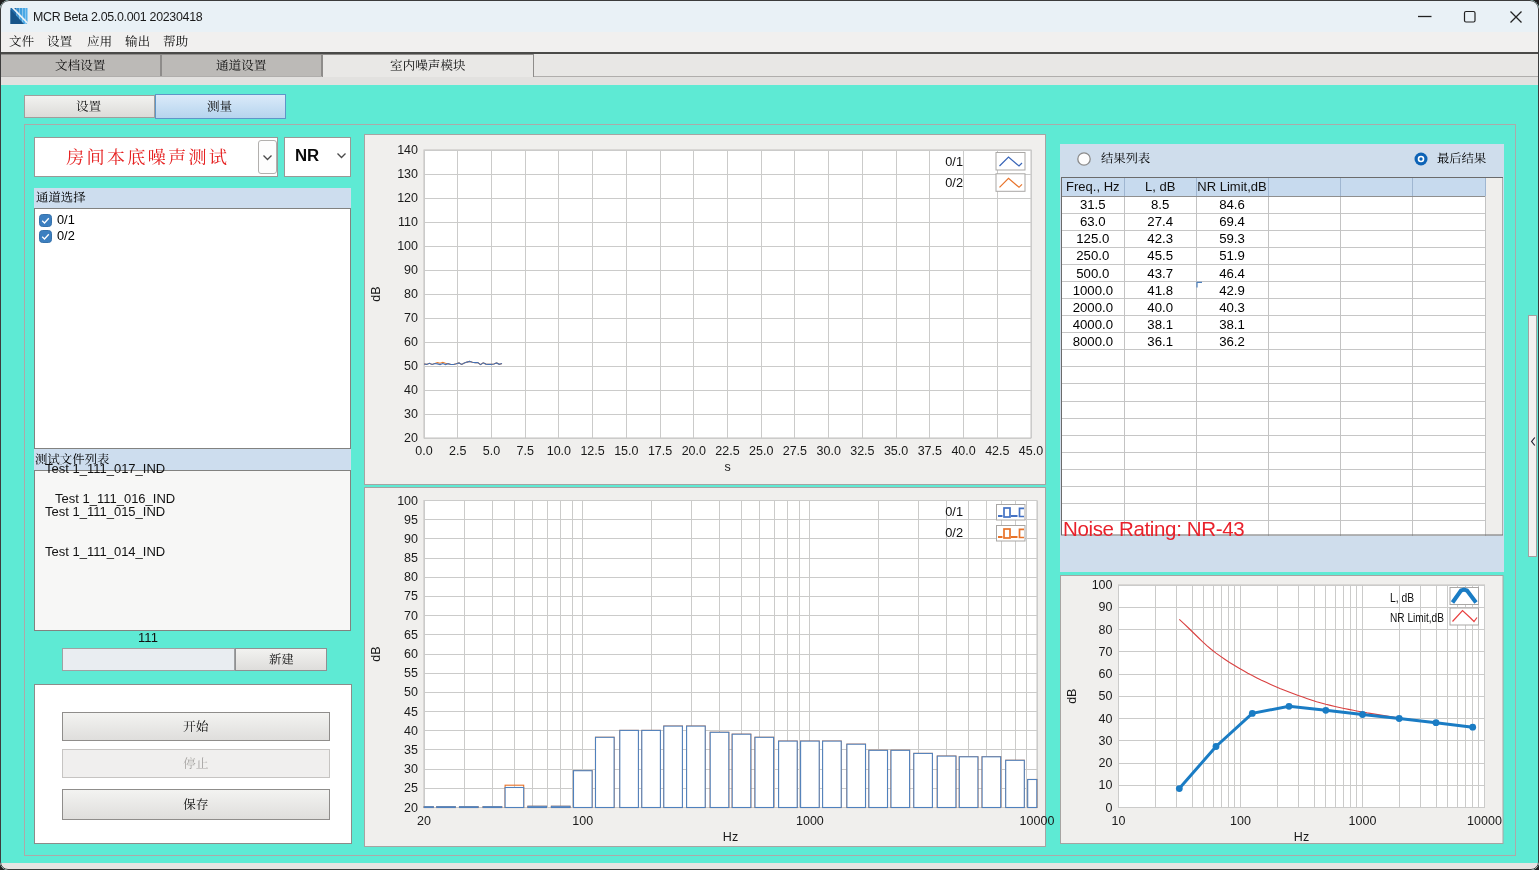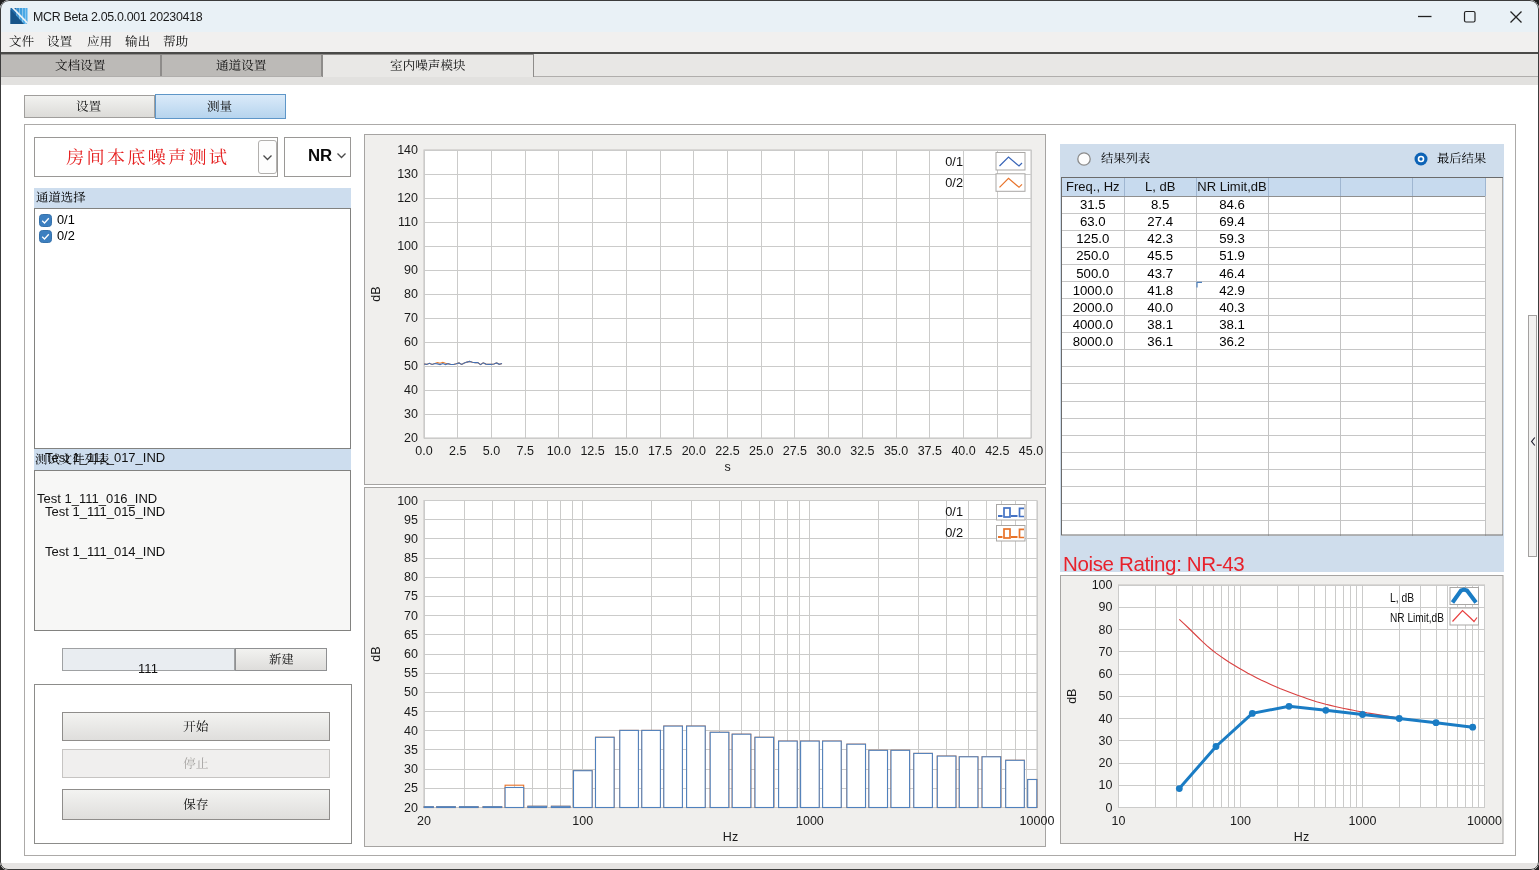--- a/index.html
+++ b/index.html
@@ -1,15 +1,15 @@
 <!DOCTYPE html>
 <html><head><meta charset="utf-8"><style>
 html,body{margin:0;padding:0;background:#202020;}
 *{box-sizing:border-box;}
-.win{position:relative;width:1539px;height:870px;background:#ffffff;border-radius:9px 9px 8px 8px;overflow:hidden;font-family:"Liberation Sans",sans-serif;}
+.win{position:relative;width:1539px;height:870px;background:#5eead4;border-radius:9px 9px 8px 8px;overflow:hidden;font-family:"Liberation Sans",sans-serif;}
 </style></head><body>
 <div class="win">
 <div style="position:absolute;left:0px;top:0px;width:1539px;height:32px;background:#e9f1f6;"></div>
 <svg style="position:absolute;left:10px;top:8px" width="18" height="16" viewBox="0 0 17 16">
 <rect x="0" y="0" width="6" height="16" fill="#1f6aa8"></rect>
 <rect x="6" y="0" width="2.7" height="16" fill="#3b94d2"></rect>
 <rect x="9" y="0" width="2.7" height="16" fill="#3f9fde"></rect>
 <rect x="12" y="0" width="2.6" height="16" fill="#48a8e6"></rect>
 <rect x="14.9" y="0" width="2.1" height="16" fill="#50aee9"></rect>
 <polygon points="0,1.5 13.5,16 0,16" fill="#175489"></polygon>
@@ -71,21 +71,21 @@
       <path transform="translate(81.60,0)" d="M5.9 11.4H15.2L16.0 10.4Q16.0 10.4 16.3 10.6Q16.5 10.8 16.9 11.0Q17.3 11.3 17.5 11.6Q17.5 11.9 17.1 11.9H6.1ZM10.8 9.5 12.4 9.7Q12.4 9.8 12.3 9.9Q12.2 10.0 12.0 10.1V16.7Q12.0 16.7 11.8 16.8Q11.7 16.9 11.5 17.0Q11.3 17.1 11.1 17.1H10.8ZM12.0 11.4Q12.6 12.3 13.5 13.1Q14.5 13.8 15.6 14.4Q16.7 15.0 17.7 15.4L17.7 15.6Q17.3 15.6 17.0 15.9Q16.7 16.2 16.6 16.6Q15.7 16.1 14.7 15.4Q13.8 14.6 13.0 13.6Q12.2 12.7 11.7 11.5ZM10.3 11.4H11.6V11.7Q10.5 13.4 8.8 14.7Q7.0 15.9 4.7 16.8L4.6 16.4Q6.5 15.5 7.9 14.2Q9.4 12.9 10.3 11.4ZM1.4 2.5V1.9L2.6 2.5H5.2V3.0H2.5V13.1Q2.5 13.2 2.3 13.3Q2.2 13.4 2.0 13.5Q1.8 13.5 1.6 13.5H1.4ZM4.4 2.5H4.2L4.8 1.8L6.2 2.9Q6.1 2.9 5.9 3.0Q5.7 3.1 5.5 3.2V12.1Q5.5 12.2 5.3 12.3Q5.2 12.4 5.0 12.5Q4.7 12.5 4.6 12.5H4.4ZM8.4 1.2V0.7L9.6 1.2H14.5V1.8H9.5V4.7Q9.5 4.8 9.3 4.9Q9.2 5.0 9.0 5.0Q8.8 5.1 8.6 5.1H8.4ZM13.7 1.2H13.5L14.1 0.5L15.6 1.6Q15.5 1.7 15.3 1.8Q15.1 1.9 14.8 2.0V4.6Q14.8 4.7 14.6 4.7Q14.5 4.8 14.3 4.9Q14.0 5.0 13.9 5.0H13.7ZM6.4 5.8V5.3L7.5 5.8H10.4V6.3H7.4V9.8Q7.4 9.8 7.3 9.9Q7.2 10.0 7.0 10.1Q6.8 10.1 6.6 10.1H6.4ZM9.7 5.8H9.6L10.2 5.1L11.6 6.2Q11.5 6.3 11.3 6.4Q11.0 6.5 10.8 6.5V9.5Q10.8 9.5 10.6 9.6Q10.5 9.7 10.3 9.8Q10.1 9.9 9.9 9.9H9.7ZM1.9 10.5H5.1V11.0H1.9ZM6.8 8.5H10.4V9.1H6.8ZM12.2 5.8V5.3L13.3 5.8H16.2V6.3H13.3V9.7Q13.3 9.7 13.1 9.8Q13.0 9.9 12.8 10.0Q12.6 10.0 12.4 10.0H12.2ZM15.7 5.8H15.5L16.1 5.1L17.5 6.2Q17.4 6.3 17.2 6.4Q17.0 6.5 16.7 6.5V9.5Q16.7 9.6 16.6 9.7Q16.4 9.8 16.2 9.9Q16.0 9.9 15.8 9.9H15.7ZM12.6 8.5H16.2V9.1H12.6ZM8.9 3.8H14.4V4.3H8.9Z" fill="#e62222"></path> 
       <path transform="translate(102.00,0)" d="M3.2 7.2V7.0V6.6L4.6 7.2H4.4V9.9Q4.4 10.7 4.3 11.7Q4.2 12.6 3.8 13.6Q3.5 14.6 2.8 15.5Q2.1 16.4 1.0 17.1L0.7 16.9Q1.8 15.9 2.3 14.7Q2.9 13.5 3.0 12.3Q3.2 11.1 3.2 9.9ZM3.8 10.9H14.4V11.4H3.8ZM3.8 7.2H14.4V7.7H3.8ZM1.1 2.4H14.5L15.4 1.3Q15.4 1.3 15.6 1.4Q15.7 1.5 16.0 1.7Q16.3 1.9 16.6 2.2Q16.9 2.4 17.1 2.6Q17.0 2.9 16.6 2.9H1.2ZM2.2 5.0H13.9L14.8 3.9Q14.8 3.9 14.9 4.0Q15.1 4.2 15.4 4.4Q15.6 4.6 15.9 4.8Q16.2 5.0 16.4 5.3Q16.3 5.5 15.9 5.5H2.3ZM8.5 0.4 10.3 0.6Q10.3 0.8 10.2 0.9Q10.0 1.0 9.7 1.1V5.2H8.5ZM8.5 7.2H9.7V11.1H8.5ZM13.7 7.2H13.6L14.2 6.5L15.6 7.6Q15.6 7.7 15.4 7.8Q15.2 7.9 14.9 7.9V12.2Q14.9 12.3 14.8 12.4Q14.6 12.5 14.3 12.5Q14.1 12.6 13.9 12.6H13.7Z" fill="#e62222"></path> 
       <path transform="translate(122.40,0)" d="M9.8 4.3Q9.8 4.4 9.6 4.6Q9.5 4.7 9.2 4.7Q9.1 6.7 9.1 8.3Q9.0 10.0 8.8 11.3Q8.6 12.6 8.1 13.7Q7.7 14.8 6.8 15.6Q5.9 16.5 4.5 17.1L4.2 16.8Q5.4 16.1 6.2 15.2Q6.9 14.4 7.3 13.3Q7.7 12.2 7.9 10.9Q8.0 9.5 8.1 7.8Q8.1 6.0 8.1 3.8ZM9.0 12.3Q10.0 12.7 10.7 13.2Q11.3 13.7 11.6 14.1Q12.0 14.6 12.0 15.0Q12.1 15.4 12.0 15.7Q11.8 15.9 11.6 16.0Q11.3 16.0 11.0 15.8Q10.9 15.2 10.5 14.6Q10.1 14.0 9.7 13.4Q9.2 12.9 8.8 12.4ZM5.7 1.2 6.9 1.7H10.6L11.2 1.0L12.5 2.0Q12.3 2.1 12.2 2.2Q12.0 2.3 11.7 2.3V11.3Q11.7 11.4 11.4 11.5Q11.2 11.7 10.8 11.7H10.7V2.3H6.7V11.7Q6.7 11.8 6.5 11.9Q6.3 12.0 5.8 12.0H5.7V1.7ZM17.3 0.9Q17.3 1.1 17.1 1.3Q17.0 1.4 16.6 1.4V15.4Q16.6 15.8 16.5 16.2Q16.4 16.6 16.1 16.8Q15.7 17.0 14.9 17.1Q14.9 16.8 14.8 16.6Q14.7 16.4 14.6 16.2Q14.4 16.1 14.1 16.0Q13.7 15.9 13.2 15.8V15.5Q13.2 15.5 13.4 15.5Q13.7 15.5 14.1 15.6Q14.4 15.6 14.7 15.6Q15.0 15.6 15.2 15.6Q15.4 15.6 15.5 15.6Q15.6 15.5 15.6 15.3V0.7ZM14.8 3.0Q14.7 3.2 14.6 3.3Q14.5 3.4 14.1 3.5V12.7Q14.1 12.7 14.0 12.8Q13.9 12.9 13.7 13.0Q13.5 13.0 13.3 13.0H13.1V2.8ZM1.8 12.0Q1.9 12.0 2.0 11.9Q2.1 11.8 2.2 11.6Q2.3 11.4 2.3 11.2Q2.4 11.0 2.5 10.6Q2.7 10.3 3.0 9.5Q3.2 8.7 3.7 7.4Q4.1 6.1 4.9 4.0L5.2 4.0Q5.0 4.7 4.8 5.5Q4.6 6.3 4.4 7.2Q4.1 8.1 3.9 8.9Q3.7 9.7 3.6 10.2Q3.5 10.8 3.4 11.1Q3.3 11.5 3.2 11.9Q3.2 12.3 3.2 12.7Q3.2 13.1 3.3 13.5Q3.5 14.0 3.6 14.5Q3.7 15.1 3.7 15.8Q3.6 16.4 3.4 16.7Q3.1 17.1 2.7 17.1Q2.4 17.1 2.3 16.8Q2.1 16.6 2.1 16.2Q2.2 15.3 2.2 14.5Q2.2 13.7 2.1 13.2Q2.1 12.7 1.9 12.6Q1.7 12.5 1.5 12.4Q1.3 12.4 1.0 12.4V12.0Q1.0 12.0 1.3 12.0Q1.6 12.0 1.8 12.0ZM0.9 4.7Q1.8 4.9 2.3 5.2Q2.8 5.5 3.1 5.8Q3.4 6.2 3.4 6.5Q3.4 6.8 3.3 7.0Q3.1 7.2 2.9 7.3Q2.6 7.3 2.3 7.1Q2.2 6.7 1.9 6.3Q1.7 5.9 1.4 5.5Q1.0 5.1 0.7 4.9ZM2.1 0.6Q3.0 0.7 3.6 1.0Q4.2 1.3 4.5 1.7Q4.8 2.0 4.9 2.4Q4.9 2.7 4.8 2.9Q4.6 3.2 4.4 3.2Q4.1 3.3 3.8 3.1Q3.7 2.7 3.4 2.2Q3.1 1.8 2.7 1.4Q2.3 1.0 1.9 0.7Z" fill="#e62222"></path> 
       <path transform="translate(142.80,0)" d="M14.4 1.0Q15.3 1.2 15.7 1.6Q16.2 1.9 16.4 2.3Q16.6 2.6 16.6 2.9Q16.6 3.2 16.4 3.4Q16.3 3.6 16.0 3.6Q15.8 3.6 15.5 3.4Q15.4 2.8 15.0 2.2Q14.6 1.5 14.2 1.1ZM5.4 14.6Q6.0 14.4 7.1 14.2Q8.1 13.9 9.5 13.6Q10.8 13.2 12.2 12.8L12.3 13.1Q11.3 13.5 9.8 14.1Q8.4 14.7 6.5 15.5Q6.4 15.8 6.1 15.9ZM9.5 8.3V14.0L8.3 14.3V8.3ZM13.8 0.7Q13.8 0.9 13.7 1.1Q13.5 1.2 13.2 1.2Q13.1 3.5 13.2 5.6Q13.3 7.7 13.6 9.6Q13.8 11.4 14.4 12.8Q15.0 14.2 16.0 15.0Q16.2 15.2 16.3 15.2Q16.4 15.2 16.5 14.9Q16.7 14.6 16.9 14.0Q17.1 13.4 17.2 12.8L17.5 12.9L17.2 15.6Q17.5 16.1 17.6 16.4Q17.7 16.7 17.5 16.8Q17.4 17.0 17.1 17.0Q16.9 17.0 16.6 16.9Q16.3 16.8 16.0 16.6Q15.7 16.5 15.4 16.2Q14.2 15.2 13.5 13.7Q12.8 12.1 12.5 10.1Q12.1 8.1 12.0 5.7Q11.9 3.2 11.9 0.5ZM16.1 3.7Q16.1 3.7 16.3 3.8Q16.4 3.9 16.7 4.1Q16.9 4.3 17.2 4.5Q17.4 4.8 17.7 5.0Q17.6 5.3 17.2 5.3H5.7L5.6 4.7H15.3ZM10.8 7.2Q10.8 7.2 11.0 7.4Q11.3 7.6 11.6 7.9Q11.9 8.1 12.1 8.4Q12.1 8.7 11.7 8.7H6.0L5.8 8.1H10.1ZM2.6 14.8Q2.9 14.6 3.5 14.2Q4.2 13.7 4.9 13.2Q5.7 12.6 6.5 12.0L6.6 12.2Q6.3 12.6 5.8 13.2Q5.3 13.8 4.6 14.5Q4.0 15.2 3.3 16.0ZM3.9 5.9 4.2 6.1V14.8L3.1 15.2L3.6 14.7Q3.8 15.1 3.7 15.4Q3.6 15.8 3.5 16.0Q3.3 16.1 3.2 16.2L2.4 14.8Q2.8 14.5 2.9 14.4Q3.0 14.3 3.0 14.0V5.9ZM3.0 5.3 3.6 4.7 4.8 5.7Q4.8 5.8 4.5 5.9Q4.3 6.0 4.0 6.0L4.2 5.9V6.7H3.0V5.3ZM1.9 0.5Q2.9 0.9 3.5 1.4Q4.1 1.9 4.4 2.3Q4.7 2.8 4.8 3.2Q4.8 3.6 4.7 3.8Q4.6 4.1 4.3 4.1Q4.1 4.2 3.7 4.0Q3.6 3.4 3.3 2.8Q2.9 2.2 2.5 1.6Q2.1 1.0 1.7 0.6ZM3.8 5.3V5.8H0.9L0.7 5.3Z" fill="#e62222"></path>
     </svg>
 <svg style="position:absolute;left:257px;top:139px" width="22" height="36">
       <rect x="1.5" y="1.5" width="18" height="33" rx="2.5" fill="#fdfdfd" stroke="#b2b0ae"></rect>
       <path d="M6.5 16.5 L10.5 20.5 L14.5 16.5" stroke="#4a4a4a" stroke-width="1.3" fill="none"></path>
     </svg>
 <div style="position:absolute;left:284px;top:137px;width:67px;height:40px;background:#fff;border:1px solid #9a9896;"></div>
-<div style="position:absolute;left:308px;top:145.5px;font:bold 16.8px 'Liberation Sans', sans-serif;color:#0a0a0a;white-space:nowrap">NR</div>
+<div style="position:absolute;left:295px;top:145.5px;font:bold 16.8px 'Liberation Sans', sans-serif;color:#0a0a0a;white-space:nowrap">NR</div>
 <svg style="position:absolute;left:331px;top:137px" width="20" height="40">
       <path d="M6.5 16.5 L10.5 20.5 L14.5 16.5" stroke="#4a4a4a" stroke-width="1.3" fill="none"></path>
     </svg>
 <div style="position:absolute;left:33.5px;top:187.5px;width:317.5px;height:20.5px;background:#cdddee;"></div>
 <svg style="position:absolute;left:36.0px;top:191.4px" width="49.6" height="14.3" viewBox="0 0 49.6 14.3">
       <path d="M10.1 3.4 10.5 2.9 11.5 3.7Q11.5 3.7 11.3 3.8Q11.2 3.9 11.0 3.9V8.9Q11.0 9.2 10.9 9.4Q10.8 9.6 10.6 9.8Q10.4 9.9 9.9 10.0Q9.9 9.8 9.8 9.7Q9.8 9.5 9.7 9.4Q9.6 9.4 9.4 9.3Q9.2 9.2 8.8 9.2V9.0Q8.8 9.0 9.0 9.0Q9.1 9.0 9.3 9.0Q9.5 9.0 9.7 9.0Q9.9 9.1 10.0 9.1Q10.1 9.1 10.2 9.0Q10.2 8.9 10.2 8.8V3.4ZM5.7 1.7Q6.6 1.9 7.3 2.1Q7.9 2.2 8.2 2.4Q8.6 2.6 8.7 2.8Q8.9 3.0 8.8 3.2Q8.8 3.3 8.7 3.4Q8.6 3.5 8.4 3.5Q8.2 3.5 8.1 3.4Q7.8 3.0 7.1 2.6Q6.5 2.3 5.6 2.0ZM9.7 0.9 10.2 0.4 11.1 1.3Q11.0 1.3 10.9 1.3Q10.8 1.4 10.6 1.4Q10.3 1.6 9.9 1.9Q9.4 2.1 8.9 2.3Q8.4 2.6 8.0 2.7L7.9 2.6Q8.2 2.4 8.6 2.1Q8.9 1.8 9.3 1.5Q9.6 1.1 9.8 0.9ZM10.3 0.9V1.3H4.5L4.4 0.9ZM8.1 9.4Q8.1 9.4 7.9 9.5Q7.7 9.6 7.5 9.6H7.3V3.4H8.1ZM10.4 7.0V7.4H4.9V7.0ZM10.4 5.2V5.6H4.9V5.2ZM5.3 9.6Q5.3 9.7 5.2 9.7Q5.1 9.8 5.0 9.8Q4.8 9.9 4.7 9.9H4.5V3.4V3.0L5.4 3.4H10.5V3.8H5.3ZM2.7 8.9Q2.8 8.9 2.9 8.9Q3.0 8.9 3.1 9.0Q3.7 9.6 4.4 10.0Q5.0 10.3 5.9 10.4Q6.8 10.5 7.9 10.5Q9.0 10.5 9.9 10.5Q10.9 10.5 12.0 10.4V10.6Q11.7 10.6 11.5 10.8Q11.4 11.0 11.3 11.3Q10.8 11.3 10.2 11.3Q9.6 11.3 9.0 11.3Q8.4 11.3 7.7 11.3Q6.5 11.3 5.7 11.1Q4.8 10.9 4.2 10.5Q3.5 10.1 2.9 9.4Q2.8 9.3 2.7 9.3Q2.6 9.3 2.5 9.4Q2.4 9.6 2.1 9.9Q1.9 10.2 1.6 10.6Q1.4 10.9 1.2 11.2Q1.2 11.3 1.2 11.4Q1.2 11.5 1.1 11.5L0.4 10.6Q0.7 10.4 1.0 10.1Q1.4 9.8 1.7 9.5Q2.0 9.2 2.3 9.1Q2.6 8.9 2.7 8.9ZM1.2 0.5Q1.9 0.8 2.3 1.2Q2.8 1.6 3.0 2.0Q3.2 2.3 3.2 2.6Q3.3 2.9 3.2 3.1Q3.1 3.2 2.9 3.3Q2.7 3.3 2.5 3.1Q2.4 2.7 2.2 2.3Q1.9 1.8 1.6 1.4Q1.3 0.9 1.0 0.6ZM3.0 9.0 2.2 9.4V4.8H0.6L0.5 4.5H2.1L2.5 3.9L3.6 4.7Q3.5 4.8 3.4 4.9Q3.2 4.9 3.0 5.0Z M20.5 2.3Q20.4 2.5 20.3 2.9Q20.1 3.2 19.9 3.6Q19.8 3.9 19.6 4.1H19.2Q19.3 3.9 19.3 3.5Q19.3 3.2 19.4 2.9Q19.4 2.5 19.4 2.3ZM18.2 9.7Q18.2 9.7 18.1 9.8Q18.0 9.9 17.9 9.9Q17.7 10.0 17.5 10.0H17.4V3.9V3.5L18.2 3.9H22.6V4.2H18.2ZM22.7 0.6Q22.7 0.7 22.5 0.8Q22.4 0.9 22.2 0.8Q22.0 1.2 21.6 1.7Q21.1 2.2 20.7 2.5H20.5Q20.7 2.2 20.8 1.8Q21.0 1.4 21.1 1.0Q21.3 0.6 21.4 0.3ZM22.5 8.8V9.2H17.8V8.8ZM22.5 7.1V7.5H17.8V7.1ZM22.5 5.5V5.9H17.8V5.5ZM22.0 3.9 22.5 3.4 23.5 4.1Q23.4 4.2 23.3 4.3Q23.1 4.3 22.9 4.4V9.6Q22.9 9.6 22.8 9.7Q22.7 9.8 22.5 9.8Q22.4 9.9 22.3 9.9H22.1V3.9ZM17.8 0.3Q18.3 0.5 18.7 0.7Q19.0 1.0 19.1 1.2Q19.3 1.5 19.2 1.7Q19.2 1.9 19.1 2.1Q19.0 2.2 18.8 2.2Q18.6 2.2 18.4 2.1Q18.4 1.6 18.2 1.2Q17.9 0.7 17.6 0.4ZM23.2 1.6Q23.2 1.6 23.3 1.6Q23.4 1.7 23.6 1.9Q23.7 2.0 23.9 2.2Q24.1 2.3 24.3 2.5Q24.2 2.6 24.2 2.6Q24.1 2.7 23.9 2.7H16.3L16.3 2.3H22.6ZM15.2 8.9Q15.3 8.9 15.4 8.9Q15.5 8.9 15.6 9.0Q16.1 9.7 16.8 10.0Q17.4 10.3 18.3 10.4Q19.2 10.5 20.4 10.5Q21.4 10.5 22.3 10.5Q23.3 10.5 24.4 10.4V10.6Q24.1 10.6 23.9 10.8Q23.8 11.0 23.7 11.3Q23.2 11.3 22.6 11.3Q22.0 11.3 21.4 11.3Q20.8 11.3 20.1 11.3Q18.9 11.3 18.0 11.1Q17.2 10.9 16.6 10.5Q16.0 10.1 15.4 9.4Q15.3 9.2 15.2 9.2Q15.1 9.3 15.0 9.4Q14.9 9.6 14.6 9.9Q14.4 10.2 14.1 10.6Q13.8 10.9 13.6 11.2Q13.7 11.4 13.6 11.5L12.8 10.6Q13.1 10.4 13.5 10.1Q13.8 9.8 14.2 9.5Q14.5 9.2 14.8 9.0Q15.1 8.9 15.2 8.9ZM13.6 0.5Q14.4 0.8 14.8 1.2Q15.3 1.6 15.5 2.0Q15.8 2.3 15.8 2.6Q15.9 2.9 15.8 3.1Q15.7 3.3 15.5 3.3Q15.3 3.3 15.1 3.2Q15.0 2.8 14.7 2.3Q14.4 1.8 14.1 1.4Q13.8 0.9 13.5 0.6ZM15.5 9.0 14.7 9.4V4.8H13.0L13.0 4.5H14.5L15.0 3.9L16.1 4.7Q16.0 4.8 15.9 4.9Q15.7 4.9 15.5 5.0Z M31.7 5.2Q31.6 6.3 31.3 7.2Q31.0 8.1 30.4 8.7Q29.8 9.3 28.8 9.8L28.7 9.6Q29.5 9.0 30.0 8.4Q30.4 7.8 30.6 7.0Q30.8 6.2 30.8 5.2ZM33.8 5.2Q33.8 5.3 33.8 5.4Q33.8 5.5 33.8 5.5V8.6Q33.8 8.7 33.9 8.8Q33.9 8.8 34.1 8.8H34.8Q35.0 8.8 35.1 8.8Q35.3 8.8 35.4 8.8Q35.5 8.8 35.5 8.7Q35.6 8.5 35.7 8.1Q35.8 7.6 35.9 7.1H36.0L36.1 8.7Q36.3 8.8 36.3 8.9Q36.4 8.9 36.4 9.0Q36.4 9.2 36.2 9.3Q36.1 9.4 35.7 9.5Q35.4 9.6 34.7 9.6H33.9Q33.6 9.6 33.4 9.5Q33.2 9.4 33.1 9.2Q33.1 9.1 33.1 8.8V5.2ZM34.9 1.8Q34.9 1.8 35.0 1.9Q35.1 2.0 35.3 2.1Q35.4 2.2 35.6 2.4Q35.8 2.6 36.0 2.7Q35.9 2.9 35.6 2.9H30.2L30.1 2.5H34.3ZM31.4 1.1Q31.4 1.2 31.2 1.2Q31.1 1.3 30.9 1.3Q30.6 2.3 30.1 3.2Q29.6 4.1 29.0 4.7L28.8 4.5Q29.3 3.8 29.6 2.8Q30.0 1.8 30.2 0.7ZM33.3 0.5Q33.3 0.6 33.2 0.7Q33.1 0.8 32.8 0.8V5.3H32.0V0.4ZM35.3 4.4Q35.3 4.4 35.4 4.5Q35.5 4.5 35.7 4.7Q35.9 4.8 36.1 5.0Q36.2 5.1 36.4 5.3Q36.3 5.5 36.1 5.5H28.8L28.7 5.1H34.8ZM27.4 9.0Q27.6 9.0 27.7 9.0Q27.8 9.0 27.9 9.1Q28.4 9.7 29.1 10.0Q29.8 10.3 30.6 10.4Q31.5 10.5 32.7 10.5Q33.7 10.5 34.7 10.5Q35.6 10.5 36.7 10.4V10.6Q36.4 10.6 36.2 10.8Q36.1 11.0 36.1 11.3Q35.5 11.3 34.9 11.3Q34.3 11.3 33.7 11.3Q33.1 11.3 32.4 11.3Q31.2 11.3 30.4 11.1Q29.6 10.9 28.9 10.6Q28.3 10.2 27.7 9.5Q27.6 9.4 27.5 9.4Q27.4 9.4 27.3 9.5Q27.2 9.7 26.9 10.0Q26.7 10.3 26.5 10.6Q26.2 10.9 26.0 11.2Q26.1 11.4 26.0 11.5L25.3 10.6Q25.5 10.4 25.9 10.1Q26.2 9.9 26.5 9.6Q26.8 9.3 27.1 9.2Q27.3 9.0 27.4 9.0ZM26.0 0.5Q26.7 0.8 27.1 1.2Q27.5 1.6 27.8 2.0Q28.0 2.3 28.0 2.6Q28.0 2.9 27.9 3.1Q27.8 3.2 27.6 3.3Q27.5 3.3 27.2 3.1Q27.2 2.7 26.9 2.3Q26.7 1.8 26.4 1.4Q26.1 0.9 25.8 0.6ZM27.7 9.1 27.0 9.5V4.9H25.3L25.3 4.5H26.8L27.2 3.9L28.3 4.8Q28.2 4.8 28.1 4.9Q27.9 5.0 27.7 5.0Z M46.0 5.4Q46.0 5.6 45.9 5.6Q45.8 5.7 45.5 5.8V11.4Q45.5 11.4 45.4 11.5Q45.3 11.5 45.2 11.6Q45.1 11.6 44.9 11.6H44.7V5.3ZM47.5 6.3Q47.5 6.3 47.7 6.4Q47.8 6.5 48.0 6.7Q48.3 6.9 48.4 7.1Q48.4 7.3 48.1 7.3H42.1L42.0 6.9H47.0ZM48.1 8.1Q48.1 8.1 48.2 8.2Q48.3 8.3 48.4 8.4Q48.6 8.6 48.8 8.7Q49.0 8.9 49.1 9.0Q49.1 9.2 48.8 9.2H41.3L41.2 8.8H47.5ZM47.4 1.1V1.5H41.9L41.8 1.1ZM43.0 1.1Q43.4 2.0 44.0 2.6Q44.6 3.3 45.4 3.8Q46.2 4.3 47.2 4.6Q48.2 4.9 49.3 5.1L49.3 5.2Q49.0 5.3 48.8 5.4Q48.6 5.6 48.5 5.9Q47.1 5.6 46.0 5.0Q44.9 4.4 44.1 3.5Q43.3 2.6 42.8 1.3ZM46.9 1.1 47.5 0.6 48.3 1.4Q48.3 1.5 48.1 1.5Q48.0 1.6 47.8 1.6Q46.9 3.3 45.3 4.5Q43.6 5.7 41.1 6.3L41.0 6.1Q43.2 5.4 44.8 4.1Q46.3 2.8 47.0 1.1ZM37.5 6.8Q37.8 6.7 38.2 6.5Q38.7 6.3 39.3 6.0Q39.9 5.7 40.6 5.4Q41.3 5.1 42.0 4.7L42.1 4.9Q41.4 5.4 40.4 6.0Q39.5 6.7 38.2 7.5Q38.2 7.7 38.0 7.8ZM40.6 0.4Q40.6 0.5 40.5 0.6Q40.4 0.7 40.1 0.7V10.4Q40.1 10.7 40.0 11.0Q40.0 11.3 39.7 11.4Q39.4 11.6 38.9 11.6Q38.9 11.4 38.8 11.3Q38.8 11.1 38.6 11.0Q38.5 10.9 38.3 10.8Q38.1 10.7 37.7 10.7V10.5Q37.7 10.5 37.9 10.5Q38.0 10.5 38.3 10.5Q38.5 10.5 38.7 10.5Q39.0 10.5 39.1 10.5Q39.2 10.5 39.3 10.5Q39.3 10.4 39.3 10.3V0.3ZM41.2 2.4Q41.2 2.4 41.4 2.6Q41.6 2.7 41.8 2.9Q42.0 3.1 42.2 3.3Q42.1 3.5 41.9 3.5H37.8L37.7 3.1H40.7Z" fill="#000"></path>
     </svg>
 <div style="position:absolute;left:33.5px;top:208px;width:317.5px;height:241px;background:#ffffff;border:1px solid #828280;"></div>
 <svg style="position:absolute;left:39px;top:213.5px" width="13" height="13" viewBox="0 0 13 13">
       <rect x="0.5" y="0.5" width="12" height="12" rx="3" fill="#3c7fc0" stroke="#3672ab"></rect>
@@ -95,26 +95,26 @@
 <svg style="position:absolute;left:39px;top:229.5px" width="13" height="13" viewBox="0 0 13 13">
       <rect x="0.5" y="0.5" width="12" height="12" rx="3" fill="#3c7fc0" stroke="#3672ab"></rect>
       <path d="M3.2 6.8 L5.5 9 L9.8 4.2" stroke="#fff" stroke-width="1.3" fill="none"></path>
     </svg>
 <div style="position:absolute;left:57px;top:228.1px;font:12.8px 'Liberation Sans', sans-serif;color:#000;white-space:nowrap">0/2</div>
 <div style="position:absolute;left:33.5px;top:449px;width:317.5px;height:21px;background:#cdddee;"></div>
 <svg style="position:absolute;left:35.0px;top:453.4px" width="74.4" height="14.3" viewBox="0 0 74.4 14.3">
       <path d="M6.7 2.9Q6.7 3.0 6.6 3.1Q6.5 3.2 6.2 3.2Q6.2 4.5 6.2 5.7Q6.1 6.8 6.0 7.7Q5.9 8.6 5.5 9.3Q5.2 10.1 4.6 10.6Q4.0 11.2 3.0 11.7L2.9 11.4Q3.7 11.0 4.2 10.4Q4.7 9.8 5.0 9.1Q5.2 8.3 5.4 7.4Q5.5 6.5 5.5 5.3Q5.5 4.1 5.5 2.6ZM6.1 8.4Q6.8 8.7 7.3 9.0Q7.7 9.3 7.9 9.6Q8.2 9.9 8.2 10.2Q8.2 10.5 8.1 10.7Q8.1 10.8 7.9 10.9Q7.7 10.9 7.5 10.8Q7.4 10.4 7.2 10.0Q6.9 9.5 6.6 9.2Q6.3 8.8 6.0 8.5ZM3.9 0.8 4.7 1.2H7.2L7.6 0.7L8.5 1.4Q8.4 1.5 8.3 1.5Q8.2 1.6 8.0 1.6V7.7Q8.0 7.7 7.8 7.8Q7.6 7.9 7.4 7.9H7.3V1.5H4.6V8.0Q4.6 8.0 4.4 8.1Q4.3 8.2 4.0 8.2H3.9V1.2ZM11.8 0.6Q11.8 0.8 11.7 0.9Q11.5 0.9 11.3 1.0V10.5Q11.3 10.8 11.3 11.0Q11.2 11.3 10.9 11.4Q10.7 11.6 10.2 11.6Q10.2 11.5 10.1 11.3Q10.0 11.2 9.9 11.1Q9.8 11.0 9.6 10.9Q9.4 10.8 9.0 10.8V10.6Q9.0 10.6 9.2 10.6Q9.3 10.6 9.6 10.6Q9.8 10.6 10.0 10.6Q10.2 10.7 10.3 10.7Q10.5 10.7 10.5 10.6Q10.6 10.5 10.6 10.4V0.5ZM10.1 2.1Q10.0 2.2 10.0 2.3Q9.9 2.3 9.6 2.4V8.6Q9.6 8.7 9.5 8.7Q9.5 8.8 9.3 8.8Q9.2 8.9 9.1 8.9H8.9V1.9ZM1.2 8.1Q1.3 8.1 1.4 8.1Q1.4 8.1 1.5 7.9Q1.5 7.7 1.6 7.6Q1.6 7.5 1.7 7.2Q1.8 7.0 2.0 6.5Q2.2 5.9 2.5 5.0Q2.8 4.1 3.3 2.7L3.5 2.7Q3.4 3.2 3.3 3.8Q3.1 4.3 3.0 4.9Q2.8 5.5 2.7 6.0Q2.5 6.6 2.5 7.0Q2.4 7.4 2.3 7.6Q2.3 7.8 2.2 8.1Q2.2 8.4 2.2 8.6Q2.2 8.9 2.3 9.2Q2.4 9.5 2.4 9.9Q2.5 10.3 2.5 10.8Q2.5 11.2 2.3 11.4Q2.1 11.6 1.8 11.6Q1.6 11.6 1.5 11.5Q1.4 11.3 1.4 11.0Q1.5 10.4 1.5 9.9Q1.5 9.4 1.5 9.0Q1.4 8.7 1.3 8.6Q1.1 8.5 1.0 8.5Q0.9 8.4 0.7 8.4V8.1Q0.7 8.1 0.9 8.1Q1.1 8.1 1.2 8.1ZM0.6 3.2Q1.2 3.3 1.6 3.5Q1.9 3.8 2.1 4.0Q2.3 4.2 2.3 4.4Q2.3 4.6 2.2 4.8Q2.1 4.9 2.0 4.9Q1.8 5.0 1.6 4.8Q1.5 4.6 1.3 4.3Q1.1 4.0 0.9 3.7Q0.7 3.5 0.5 3.3ZM1.4 0.4Q2.1 0.5 2.5 0.7Q2.9 0.9 3.1 1.2Q3.3 1.4 3.3 1.6Q3.3 1.8 3.2 2.0Q3.2 2.1 3.0 2.2Q2.8 2.2 2.6 2.1Q2.5 1.8 2.3 1.5Q2.1 1.2 1.8 0.9Q1.5 0.7 1.3 0.5Z M22.2 0.7Q22.8 0.8 23.1 1.1Q23.4 1.3 23.6 1.6Q23.7 1.8 23.7 2.0Q23.7 2.2 23.6 2.3Q23.5 2.4 23.3 2.5Q23.1 2.5 23.0 2.3Q22.9 1.9 22.6 1.5Q22.4 1.0 22.1 0.7ZM16.1 9.9Q16.5 9.8 17.2 9.7Q17.9 9.5 18.8 9.2Q19.8 9.0 20.7 8.7L20.8 8.9Q20.1 9.2 19.1 9.6Q18.1 10.0 16.8 10.5Q16.8 10.8 16.6 10.8ZM18.8 5.6V9.5L18.1 9.8V5.6ZM21.8 0.5Q21.8 0.6 21.7 0.7Q21.6 0.8 21.4 0.8Q21.3 2.4 21.4 3.8Q21.4 5.3 21.6 6.5Q21.8 7.8 22.2 8.7Q22.6 9.7 23.3 10.2Q23.5 10.4 23.5 10.3Q23.6 10.3 23.7 10.2Q23.8 9.9 23.9 9.5Q24.0 9.1 24.1 8.8L24.3 8.8L24.1 10.7Q24.3 11.0 24.4 11.2Q24.4 11.4 24.3 11.5Q24.2 11.6 24.1 11.6Q23.9 11.6 23.7 11.5Q23.5 11.5 23.3 11.3Q23.1 11.2 22.9 11.0Q22.1 10.4 21.6 9.3Q21.1 8.2 20.9 6.9Q20.7 5.5 20.6 3.9Q20.5 2.2 20.5 0.4ZM23.4 2.5Q23.4 2.5 23.5 2.6Q23.6 2.7 23.8 2.8Q23.9 2.9 24.1 3.1Q24.3 3.2 24.4 3.4Q24.4 3.6 24.1 3.6H16.3L16.2 3.2H22.8ZM19.8 4.9Q19.8 4.9 19.9 5.0Q20.1 5.2 20.3 5.4Q20.5 5.5 20.7 5.7Q20.6 5.9 20.3 5.9H16.5L16.4 5.5H19.3ZM14.2 10.1Q14.4 10.0 14.8 9.7Q15.2 9.4 15.7 9.0Q16.3 8.6 16.8 8.2L16.9 8.3Q16.7 8.6 16.4 9.0Q16.0 9.4 15.6 9.9Q15.1 10.4 14.6 10.9ZM15.0 4.0 15.2 4.1V10.1L14.5 10.3L14.9 10.0Q15.0 10.3 14.9 10.5Q14.9 10.7 14.8 10.9Q14.6 11.0 14.5 11.0L14.0 10.1Q14.3 9.9 14.4 9.8Q14.5 9.7 14.5 9.5V4.0ZM14.5 3.6 14.9 3.2 15.7 3.9Q15.6 3.9 15.5 4.0Q15.4 4.1 15.1 4.1L15.2 4.0V4.6H14.5V3.6ZM13.7 0.3Q14.4 0.6 14.8 1.0Q15.2 1.3 15.4 1.6Q15.6 1.9 15.7 2.2Q15.7 2.4 15.6 2.6Q15.5 2.8 15.3 2.8Q15.2 2.8 15.0 2.7Q14.9 2.3 14.6 1.9Q14.4 1.5 14.1 1.1Q13.8 0.7 13.6 0.4ZM15.0 3.6V4.0H13.0L12.9 3.6Z M29.9 0.3Q30.6 0.5 31.1 0.8Q31.5 1.1 31.8 1.4Q32.0 1.7 32.0 2.0Q32.1 2.3 32.0 2.4Q31.9 2.6 31.7 2.7Q31.6 2.7 31.3 2.6Q31.2 2.2 31.0 1.8Q30.7 1.4 30.4 1.0Q30.0 0.7 29.7 0.4ZM34.6 3.1Q34.2 4.7 33.5 6.0Q32.7 7.4 31.6 8.4Q30.5 9.5 29.0 10.3Q27.4 11.1 25.4 11.7L25.3 11.5Q27.7 10.7 29.4 9.4Q31.1 8.2 32.1 6.6Q33.1 5.0 33.5 3.1ZM35.5 2.2Q35.5 2.2 35.6 2.3Q35.7 2.4 35.9 2.5Q36.1 2.7 36.3 2.8Q36.5 3.0 36.7 3.1Q36.6 3.3 36.3 3.3H25.5L25.4 3.0H34.9ZM28.1 3.1Q28.6 4.7 29.4 5.9Q30.1 7.2 31.3 8.1Q32.4 9.1 33.8 9.8Q35.2 10.4 36.8 10.8L36.8 10.9Q36.5 11.0 36.2 11.1Q36.0 11.3 35.8 11.6Q34.3 11.2 33.0 10.4Q31.7 9.7 30.7 8.7Q29.7 7.6 29.0 6.3Q28.3 4.9 27.9 3.2Z M40.8 6.5H47.5L48.1 5.8Q48.1 5.8 48.2 5.9Q48.3 6.0 48.5 6.1Q48.7 6.2 48.9 6.4Q49.1 6.6 49.2 6.7Q49.2 6.9 48.9 6.9H40.9ZM42.4 0.9 43.7 1.3Q43.7 1.4 43.6 1.5Q43.5 1.6 43.3 1.6Q42.9 2.9 42.3 4.0Q41.6 5.1 40.9 5.9L40.7 5.8Q41.1 5.2 41.4 4.4Q41.8 3.6 42.0 2.8Q42.3 1.9 42.4 0.9ZM44.6 0.4 45.8 0.6Q45.8 0.7 45.7 0.8Q45.6 0.9 45.4 0.9V11.3Q45.4 11.4 45.3 11.4Q45.2 11.5 45.0 11.6Q44.9 11.6 44.7 11.6H44.6ZM42.2 3.1H47.2L47.8 2.4Q47.8 2.4 47.9 2.5Q48.0 2.6 48.2 2.7Q48.3 2.9 48.5 3.0Q48.7 3.2 48.8 3.3Q48.8 3.5 48.5 3.5H42.2ZM39.3 3.9 39.7 3.4 40.5 3.7Q40.5 3.8 40.4 3.9Q40.3 3.9 40.2 4.0V11.4Q40.1 11.4 40.0 11.4Q39.9 11.5 39.8 11.6Q39.6 11.6 39.5 11.6H39.3ZM40.4 0.3 41.6 0.7Q41.6 0.8 41.5 0.9Q41.4 1.0 41.2 0.9Q40.7 2.1 40.2 3.1Q39.7 4.1 39.1 5.0Q38.5 5.9 37.8 6.6L37.6 6.5Q38.1 5.7 38.7 4.7Q39.2 3.7 39.6 2.6Q40.1 1.4 40.4 0.3Z M50.2 1.3H55.4L56.0 0.5Q56.0 0.5 56.1 0.6Q56.2 0.7 56.4 0.9Q56.6 1.0 56.8 1.2Q56.9 1.3 57.1 1.5Q57.0 1.7 56.8 1.7H50.3ZM52.6 3.7H55.7V4.1H52.4ZM52.8 1.3H53.9Q53.6 2.5 53.0 3.6Q52.5 4.8 51.8 5.8Q51.0 6.8 50.1 7.6L50.0 7.5Q50.7 6.6 51.3 5.6Q51.8 4.6 52.2 3.5Q52.6 2.4 52.8 1.3ZM51.8 5.3Q52.5 5.5 53.0 5.8Q53.4 6.1 53.6 6.3Q53.8 6.6 53.9 6.8Q53.9 7.1 53.8 7.2Q53.7 7.4 53.6 7.4Q53.4 7.5 53.2 7.3Q53.1 7.0 52.9 6.7Q52.6 6.3 52.3 6.0Q52.0 5.7 51.7 5.4ZM57.5 1.3 58.7 1.5Q58.7 1.6 58.6 1.7Q58.5 1.7 58.3 1.8V8.8Q58.3 8.8 58.2 8.9Q58.1 9.0 58.0 9.0Q57.8 9.1 57.7 9.1H57.5ZM60.0 0.6 61.3 0.7Q61.2 0.8 61.1 0.9Q61.0 1.0 60.8 1.0V10.4Q60.8 10.7 60.7 11.0Q60.6 11.3 60.3 11.4Q60.1 11.6 59.5 11.6Q59.4 11.4 59.4 11.3Q59.3 11.1 59.2 11.0Q59.0 10.9 58.7 10.8Q58.5 10.8 58.0 10.7V10.5Q58.0 10.5 58.2 10.5Q58.4 10.6 58.7 10.6Q59.0 10.6 59.3 10.6Q59.6 10.6 59.7 10.6Q59.9 10.6 59.9 10.6Q60.0 10.5 60.0 10.3ZM55.5 3.7H55.4L55.9 3.2L56.8 4.0Q56.7 4.1 56.6 4.1Q56.5 4.2 56.3 4.2Q56.0 5.4 55.5 6.5Q55.0 7.6 54.4 8.5Q53.7 9.5 52.7 10.3Q51.7 11.1 50.4 11.7L50.3 11.5Q51.8 10.7 52.8 9.5Q53.8 8.3 54.5 6.8Q55.2 5.3 55.5 3.7Z M66.5 7.0V7.9H65.7V7.4ZM65.5 10.8Q65.9 10.7 66.5 10.5Q67.2 10.3 68.0 10.0Q68.8 9.8 69.6 9.5L69.7 9.7Q69.1 10.0 68.0 10.5Q67.0 11.0 65.9 11.6ZM66.3 7.6 66.5 7.7V10.8L65.7 11.1L66.0 10.7Q66.1 11.0 66.1 11.2Q66.1 11.4 66.0 11.6Q65.9 11.7 65.9 11.8L65.2 10.9Q65.5 10.7 65.6 10.6Q65.7 10.5 65.7 10.3V7.6ZM68.7 5.4Q69.1 6.8 69.8 7.8Q70.6 8.8 71.7 9.4Q72.8 10.0 74.0 10.4L74.0 10.5Q73.7 10.6 73.5 10.8Q73.3 11.0 73.2 11.3Q71.5 10.7 70.2 9.2Q69.0 7.8 68.4 5.5ZM73.4 6.7Q73.4 6.8 73.3 6.8Q73.2 6.9 73.0 6.8Q72.6 7.1 72.2 7.4Q71.7 7.7 71.2 8.0Q70.7 8.2 70.1 8.5L70.0 8.3Q70.4 8.0 70.9 7.6Q71.3 7.2 71.7 6.7Q72.1 6.3 72.3 6.0ZM68.4 5.5Q67.7 6.3 66.9 7.0Q66.0 7.7 64.9 8.3Q63.8 8.8 62.6 9.2L62.5 9.0Q63.5 8.6 64.4 8.0Q65.3 7.4 66.1 6.7Q66.8 6.0 67.3 5.3H68.4ZM71.8 2.8Q71.8 2.8 71.9 2.8Q72.0 2.9 72.1 3.1Q72.3 3.2 72.4 3.3Q72.6 3.5 72.8 3.6Q72.7 3.8 72.4 3.8H64.0L63.9 3.5H71.2ZM72.7 4.5Q72.7 4.5 72.8 4.6Q72.9 4.7 73.1 4.8Q73.3 4.9 73.4 5.1Q73.6 5.3 73.8 5.4Q73.7 5.6 73.4 5.6H62.8L62.7 5.2H72.1ZM72.3 1.0Q72.3 1.0 72.4 1.1Q72.5 1.2 72.7 1.3Q72.8 1.4 73.0 1.6Q73.2 1.8 73.4 1.9Q73.3 2.1 73.0 2.1H63.5L63.4 1.7H71.7ZM69.1 0.4Q69.1 0.5 68.9 0.6Q68.8 0.7 68.6 0.7V5.5H67.8V0.2Z" fill="#000"></path>
     </svg>
 <div style="position:absolute;left:33.5px;top:470px;width:317.5px;height:160.5px;background:#f7f7f6;border:1px solid #828280;"></div>
-<div style="position:absolute;left:45px;top:450px;font:13px 'Liberation Sans', sans-serif;color:#111;white-space:nowrap">Test 1_111_017_IND</div>
-<div style="position:absolute;left:37px;top:491.2px;font:13px 'Liberation Sans', sans-serif;color:#111;white-space:nowrap">Test 1_111_016_IND</div>
+<div style="position:absolute;left:45px;top:461px;font:13px 'Liberation Sans', sans-serif;color:#111;white-space:nowrap">Test 1_111_017_IND</div>
+<div style="position:absolute;left:55px;top:491.2px;font:13px 'Liberation Sans', sans-serif;color:#111;white-space:nowrap">Test 1_111_016_IND</div>
 <div style="position:absolute;left:45px;top:504px;font:13px 'Liberation Sans', sans-serif;color:#111;white-space:nowrap">Test 1_111_015_IND</div>
 <div style="position:absolute;left:45px;top:544px;font:13px 'Liberation Sans', sans-serif;color:#111;white-space:nowrap">Test 1_111_014_IND</div>
 <div style="position:absolute;left:61.5px;top:648px;width:173.5px;height:23px;background:#e9edf1;border:1px solid #9fa1a3;"></div>
-<div style="position:absolute;left:118.0px;top:661px;width:60px;text-align:center;font:13px 'Liberation Sans', sans-serif;color:#111;white-space:nowrap">111</div>
+<div style="position:absolute;left:118.0px;top:630px;width:60px;text-align:center;font:13px 'Liberation Sans', sans-serif;color:#111;white-space:nowrap">111</div>
 <div style="position:absolute;left:235px;top:648px;width:91.5px;height:23px;background:linear-gradient(#f2f2f0,#dedddb);border:1px solid #8f9092;"></div>
 <svg style="position:absolute;left:268.6px;top:653.4px" width="24.8" height="14.3" viewBox="0 0 24.8 14.3">
       <path d="M3.0 7.9Q2.9 7.9 2.8 8.0Q2.7 8.0 2.5 8.0Q2.3 8.4 2.0 8.9Q1.8 9.4 1.4 9.9Q1.0 10.4 0.6 10.8L0.5 10.6Q0.8 10.2 1.0 9.6Q1.3 9.0 1.5 8.4Q1.7 7.8 1.8 7.4ZM2.6 0.2Q3.2 0.4 3.5 0.6Q3.9 0.8 4.0 1.0Q4.1 1.3 4.1 1.5Q4.1 1.7 4.0 1.8Q3.9 1.9 3.8 1.9Q3.6 1.9 3.4 1.8Q3.3 1.4 3.0 1.0Q2.8 0.6 2.5 0.3ZM3.9 10.5Q3.9 10.8 3.8 11.0Q3.7 11.3 3.5 11.4Q3.2 11.6 2.7 11.6Q2.7 11.5 2.7 11.3Q2.7 11.2 2.6 11.1Q2.4 11.0 2.2 10.9Q2.0 10.8 1.7 10.8V10.6Q1.7 10.6 1.9 10.6Q2.0 10.6 2.2 10.6Q2.4 10.7 2.6 10.7Q2.8 10.7 2.8 10.7Q3.0 10.7 3.0 10.6Q3.1 10.6 3.1 10.4V4.8H3.9ZM10.3 11.4Q10.3 11.4 10.1 11.5Q10.0 11.6 9.6 11.6H9.5V4.6H10.3ZM11.7 1.1Q11.6 1.2 11.5 1.2Q11.3 1.2 11.1 1.1Q10.6 1.3 10.0 1.4Q9.4 1.6 8.7 1.7Q8.0 1.9 7.4 2.0L7.3 1.8Q7.9 1.6 8.5 1.3Q9.2 1.1 9.8 0.8Q10.4 0.5 10.7 0.3ZM8.0 1.6Q7.9 1.7 7.7 1.8V5.3Q7.7 6.1 7.6 7.0Q7.5 7.9 7.3 8.7Q7.0 9.5 6.5 10.3Q6.0 11.0 5.1 11.6L4.9 11.5Q5.8 10.6 6.2 9.6Q6.6 8.6 6.8 7.6Q6.9 6.5 6.9 5.3V1.3ZM10.9 3.8Q10.9 3.8 11.1 3.9Q11.2 4.0 11.3 4.1Q11.5 4.3 11.7 4.4Q11.9 4.6 12.0 4.8Q12.0 4.8 11.9 4.9Q11.8 4.9 11.7 4.9H7.3V4.6H10.4ZM5.9 2.8Q5.8 2.9 5.7 3.0Q5.6 3.1 5.4 3.1Q5.2 3.5 4.9 4.0Q4.6 4.5 4.2 4.9H4.0Q4.1 4.6 4.2 4.2Q4.4 3.7 4.5 3.3Q4.6 2.8 4.6 2.5ZM1.7 2.4Q2.2 2.7 2.5 3.0Q2.7 3.4 2.8 3.6Q2.9 3.9 2.9 4.2Q2.9 4.4 2.8 4.5Q2.6 4.6 2.5 4.6Q2.3 4.6 2.2 4.5Q2.2 4.0 2.0 3.4Q1.8 2.9 1.6 2.5ZM4.3 7.5Q4.9 7.8 5.2 8.1Q5.5 8.4 5.7 8.7Q5.8 9.0 5.8 9.3Q5.8 9.5 5.7 9.7Q5.5 9.8 5.4 9.8Q5.2 9.9 5.0 9.7Q5.0 9.3 4.9 8.9Q4.8 8.6 4.6 8.2Q4.4 7.9 4.2 7.6ZM5.7 4.0Q5.7 4.0 5.9 4.2Q6.0 4.3 6.3 4.5Q6.5 4.7 6.7 4.9Q6.7 5.1 6.4 5.1H0.6L0.5 4.7H5.1ZM5.5 5.9Q5.5 5.9 5.7 6.1Q5.8 6.2 6.1 6.4Q6.3 6.6 6.5 6.8Q6.4 7.0 6.1 7.0H0.9L0.8 6.6H5.0ZM5.5 1.3Q5.5 1.3 5.7 1.5Q5.9 1.6 6.1 1.8Q6.3 2.0 6.5 2.2Q6.5 2.4 6.2 2.4H0.8L0.7 2.0H5.0Z M21.9 1.6 22.4 1.1 23.3 1.9Q23.3 1.9 23.1 2.0Q23.0 2.1 22.8 2.1V5.4Q22.8 5.4 22.7 5.5Q22.6 5.5 22.4 5.6Q22.3 5.6 22.1 5.6H22.0V1.6ZM20.7 0.4Q20.6 0.5 20.5 0.6Q20.5 0.7 20.2 0.8V9.9Q20.2 10.0 20.1 10.0Q20.0 10.1 19.9 10.1Q19.7 10.2 19.6 10.2H19.4V0.3ZM22.4 5.9Q22.4 5.9 22.5 5.9Q22.6 6.0 22.8 6.1Q23.0 6.3 23.1 6.4Q23.3 6.6 23.4 6.7Q23.4 6.9 23.1 6.9H17.0L16.9 6.5H21.9ZM23.1 7.5Q23.1 7.5 23.2 7.6Q23.3 7.6 23.4 7.8Q23.6 7.9 23.8 8.1Q24.0 8.2 24.1 8.4Q24.1 8.5 24.0 8.5Q24.0 8.6 23.8 8.6H16.4L16.3 8.2H22.5ZM23.6 2.5Q23.6 2.5 23.7 2.7Q23.9 2.8 24.1 3.0Q24.3 3.2 24.5 3.4Q24.4 3.6 24.1 3.6H16.2L16.1 3.2H23.1ZM22.4 4.9V5.3H17.2L17.1 4.9ZM22.4 1.6V2.0H17.2L17.1 1.6ZM16.1 1.8Q15.9 2.1 15.7 2.6Q15.5 3.0 15.2 3.5Q15.0 4.0 14.7 4.5Q14.5 5.0 14.3 5.4H14.4L14.0 5.7L13.3 5.0Q13.4 5.0 13.6 4.9Q13.7 4.8 13.9 4.8L13.5 5.1Q13.7 4.8 14.0 4.3Q14.2 3.8 14.5 3.3Q14.8 2.8 15.0 2.3Q15.2 1.8 15.4 1.4ZM15.2 1.4 15.7 0.9 16.6 1.8Q16.5 1.9 16.4 1.9Q16.2 2.0 15.9 2.0Q15.7 2.0 15.5 2.0L15.4 1.4ZM13.5 6.3Q14.0 7.6 14.6 8.5Q15.3 9.3 16.2 9.8Q17.1 10.2 18.4 10.4Q19.6 10.5 21.2 10.5Q21.5 10.5 21.9 10.5Q22.3 10.5 22.7 10.5Q23.2 10.5 23.6 10.5Q24.0 10.5 24.3 10.5V10.7Q24.0 10.7 23.9 10.9Q23.8 11.1 23.7 11.3Q23.4 11.3 23.0 11.3Q22.5 11.3 22.0 11.3Q21.5 11.3 21.1 11.3Q19.5 11.3 18.2 11.1Q17.0 10.9 16.0 10.4Q15.1 9.9 14.4 8.9Q13.8 7.9 13.3 6.4ZM15.7 5.0 16.1 4.5 17.0 5.3Q16.9 5.4 16.5 5.4Q16.4 6.4 16.2 7.2Q15.9 8.1 15.5 8.9Q15.1 9.7 14.5 10.4Q13.8 11.1 12.9 11.6L12.8 11.4Q13.8 10.7 14.4 9.7Q15.0 8.6 15.4 7.5Q15.7 6.3 15.8 5.0ZM16.2 5.0V5.4H13.8L14.0 5.0ZM15.7 1.4V1.8H13.0L12.9 1.4Z" fill="#111"></path>
     </svg>
 <div style="position:absolute;left:33.5px;top:684px;width:318.5px;height:160px;background:#fff;border:1px solid #8c8c8a;"></div>
 <div style="position:absolute;left:62px;top:711.5px;width:267.5px;height:29.5px;background:linear-gradient(#f3f3f1,#dfdedc);border:1px solid #8f8d8b;"></div>
 <svg style="position:absolute;left:183.2px;top:719.6px" width="25.6" height="14.7" viewBox="0 0 25.6 14.7">
       <path d="M8.8 11.7Q8.8 11.7 8.7 11.8Q8.7 11.9 8.5 11.9Q8.3 12.0 8.1 12.0H8.0V1.5H8.8ZM4.8 5.4Q4.8 6.2 4.7 7.0Q4.6 7.7 4.3 8.4Q4.1 9.1 3.6 9.8Q3.2 10.4 2.5 11.0Q1.7 11.5 0.6 12.0L0.5 11.8Q1.6 11.2 2.3 10.5Q2.9 9.7 3.3 9.0Q3.6 8.2 3.8 7.3Q3.9 6.4 3.9 5.4V1.5H4.8ZM11.3 4.9Q11.3 4.9 11.5 5.0Q11.6 5.1 11.7 5.2Q11.9 5.4 12.1 5.5Q12.3 5.7 12.4 5.9Q12.4 6.1 12.1 6.1H0.6L0.5 5.7H10.8ZM10.6 0.6Q10.6 0.6 10.8 0.7Q10.9 0.8 11.0 0.9Q11.2 1.1 11.4 1.2Q11.6 1.4 11.7 1.5Q11.7 1.8 11.4 1.8H1.1L1.0 1.4H10.0Z M19.1 6.4 20.0 6.9H23.4L23.8 6.4L24.8 7.1Q24.7 7.2 24.6 7.2Q24.5 7.3 24.3 7.3V11.6Q24.3 11.6 24.1 11.7Q23.9 11.8 23.6 11.8H23.5V7.2H19.9V11.7Q19.9 11.8 19.7 11.9Q19.5 12.0 19.2 12.0H19.1V6.9ZM23.8 10.5V10.9H19.6V10.5ZM22.5 0.8Q22.4 0.9 22.2 1.0Q22.0 1.1 21.7 1.0L22.1 0.9Q21.8 1.3 21.5 1.9Q21.1 2.4 20.7 3.0Q20.3 3.6 19.8 4.1Q19.3 4.7 18.9 5.1L18.9 4.9H19.4Q19.3 5.3 19.2 5.5Q19.1 5.8 18.9 5.9L18.4 4.8Q18.4 4.8 18.5 4.7Q18.7 4.7 18.7 4.6Q19.1 4.3 19.4 3.7Q19.8 3.2 20.1 2.6Q20.4 1.9 20.7 1.3Q21.0 0.7 21.1 0.3ZM18.7 4.8Q19.2 4.8 20.1 4.7Q21.0 4.7 22.1 4.6Q23.2 4.6 24.4 4.5L24.4 4.7Q23.5 4.9 22.1 5.1Q20.7 5.4 19.0 5.6ZM22.5 2.5Q23.4 2.9 23.9 3.3Q24.4 3.8 24.7 4.2Q25.0 4.6 25.0 5.0Q25.1 5.3 25.0 5.6Q24.9 5.8 24.7 5.8Q24.5 5.9 24.3 5.7Q24.2 5.2 23.9 4.6Q23.6 4.0 23.2 3.5Q22.8 3.0 22.4 2.6ZM14.0 7.2Q15.1 7.7 15.9 8.1Q16.7 8.6 17.2 9.0Q17.6 9.4 17.9 9.8Q18.1 10.1 18.2 10.4Q18.3 10.6 18.2 10.8Q18.1 10.9 17.9 11.0Q17.8 11.0 17.5 10.9Q17.3 10.4 16.9 10.0Q16.4 9.5 15.9 9.0Q15.3 8.5 14.8 8.1Q14.3 7.7 13.8 7.4ZM13.8 7.4Q13.9 6.9 14.1 6.1Q14.4 5.4 14.6 4.6Q14.8 3.8 15.0 3.0Q15.2 2.2 15.4 1.4Q15.5 0.7 15.6 0.2L16.9 0.5Q16.8 0.6 16.7 0.7Q16.6 0.8 16.2 0.8L16.4 0.6Q16.3 1.1 16.1 1.7Q16.0 2.4 15.8 3.1Q15.6 3.9 15.4 4.7Q15.1 5.5 14.9 6.2Q14.7 6.9 14.5 7.5ZM17.1 3.2 17.6 2.7 18.5 3.5Q18.5 3.6 18.3 3.7Q18.2 3.7 18.0 3.7Q17.9 5.0 17.6 6.2Q17.4 7.4 16.9 8.4Q16.4 9.5 15.5 10.4Q14.7 11.3 13.3 12.0L13.2 11.8Q14.3 11.1 15.1 10.2Q15.8 9.2 16.2 8.1Q16.7 7.0 16.9 5.8Q17.1 4.5 17.2 3.2ZM17.6 3.2V3.6H13.4L13.3 3.2Z" fill="#111"></path>
     </svg>
 <div style="position:absolute;left:62px;top:749px;width:267.5px;height:28.5px;background:#f0efee;border:1px solid #c6c4c2;"></div>
@@ -434,21 +434,21 @@
       <text x="171.0" y="134.6" font-size="13.2" text-anchor="middle" fill="#000">40.3</text>
       <text x="31.8" y="151.7" font-size="13.2" text-anchor="middle" fill="#000">4000.0</text>
       <text x="99.2" y="151.7" font-size="13.2" text-anchor="middle" fill="#000">38.1</text>
       <text x="171.0" y="151.7" font-size="13.2" text-anchor="middle" fill="#000">38.1</text>
       <text x="31.8" y="168.8" font-size="13.2" text-anchor="middle" fill="#000">8000.0</text>
       <text x="99.2" y="168.8" font-size="13.2" text-anchor="middle" fill="#000">36.1</text>
       <text x="171.0" y="168.8" font-size="13.2" text-anchor="middle" fill="#000">36.2</text>
       <path d="M136.0 110.39999999999999 L136.0 105.39999999999999 L141.0 105.39999999999999" fill="none" stroke="#4f81bd" stroke-width="1.2"></path>
       <rect x="0.5" y="0.5" width="441.5" height="357.5" fill="none" stroke="#6b6b6b"></rect>
     </svg>
-<div style="position:absolute;left:1063px;top:552px;font:20.5px 'Liberation Sans', sans-serif;letter-spacing:-0.35px;color:#e8212b;white-space:nowrap">Noise Rating: NR-43</div>
+<div style="position:absolute;left:1063px;top:517px;font:20.5px 'Liberation Sans', sans-serif;letter-spacing:-0.35px;color:#e8212b;white-space:nowrap">Noise Rating: NR-43</div>
 <svg style="position:absolute;left:1060px;top:575px;overflow:visible" width="443.5" height="269" viewBox="0 0 443.5 269" font-family="Liberation Sans, sans-serif">
       <rect x="0.5" y="0.5" width="442.5" height="268" fill="#f0efed" stroke="#a6a4a2"></rect>
       <rect x="58.5" y="10" width="366.0" height="222.5" fill="#ffffff" stroke="#c2c0be"></rect>
       <g stroke="#cbcbca" stroke-width="1" shape-rendering="crispEdges">
         <line x1="58.5" y1="10" x2="58.5" y2="232.5"></line>
         <line x1="95.2" y1="10" x2="95.2" y2="232.5"></line>
         <line x1="116.7" y1="10" x2="116.7" y2="232.5"></line>
         <line x1="132.0" y1="10" x2="132.0" y2="232.5"></line>
         <line x1="143.8" y1="10" x2="143.8" y2="232.5"></line>
         <line x1="153.4" y1="10" x2="153.4" y2="232.5"></line>

